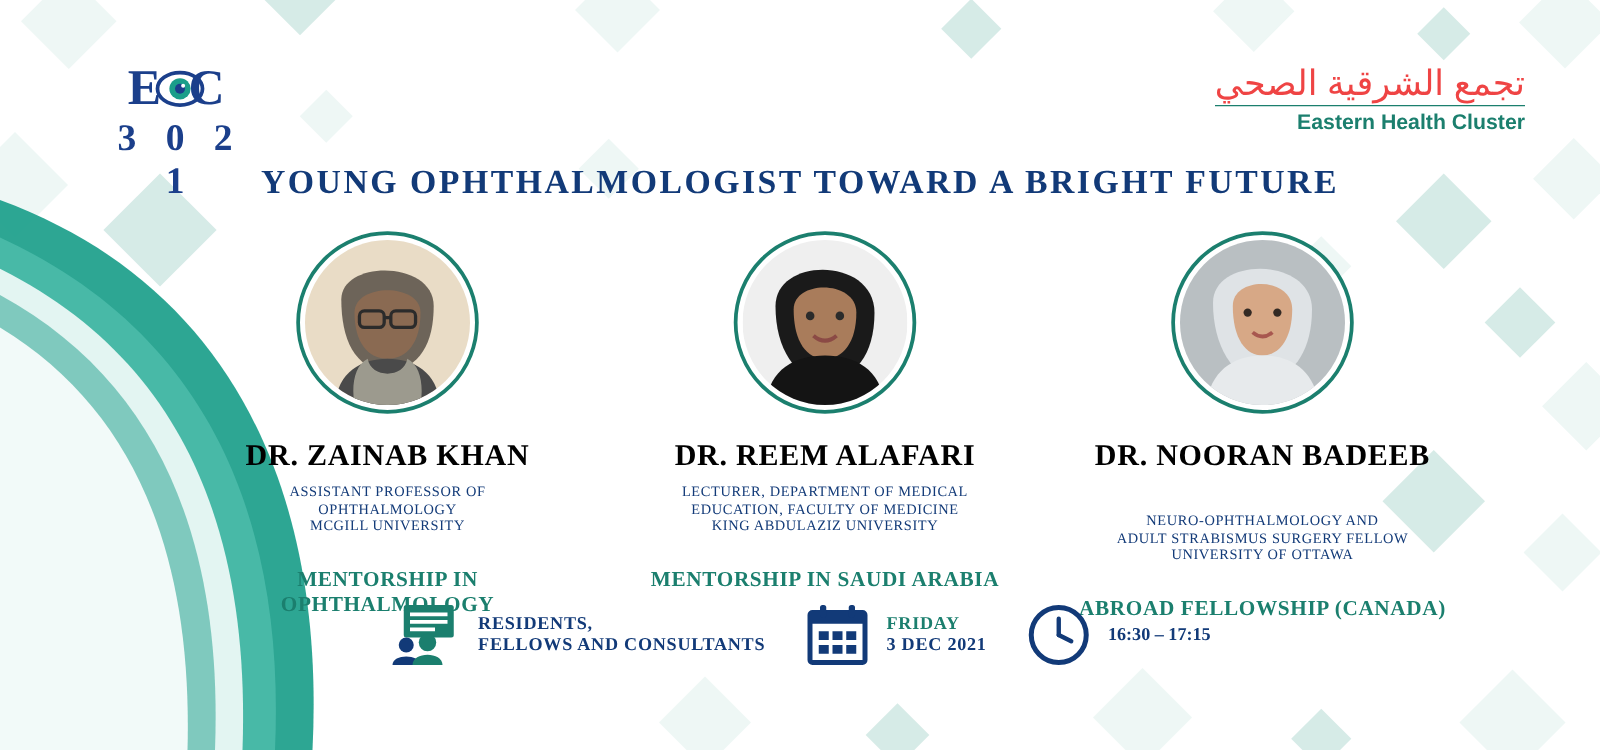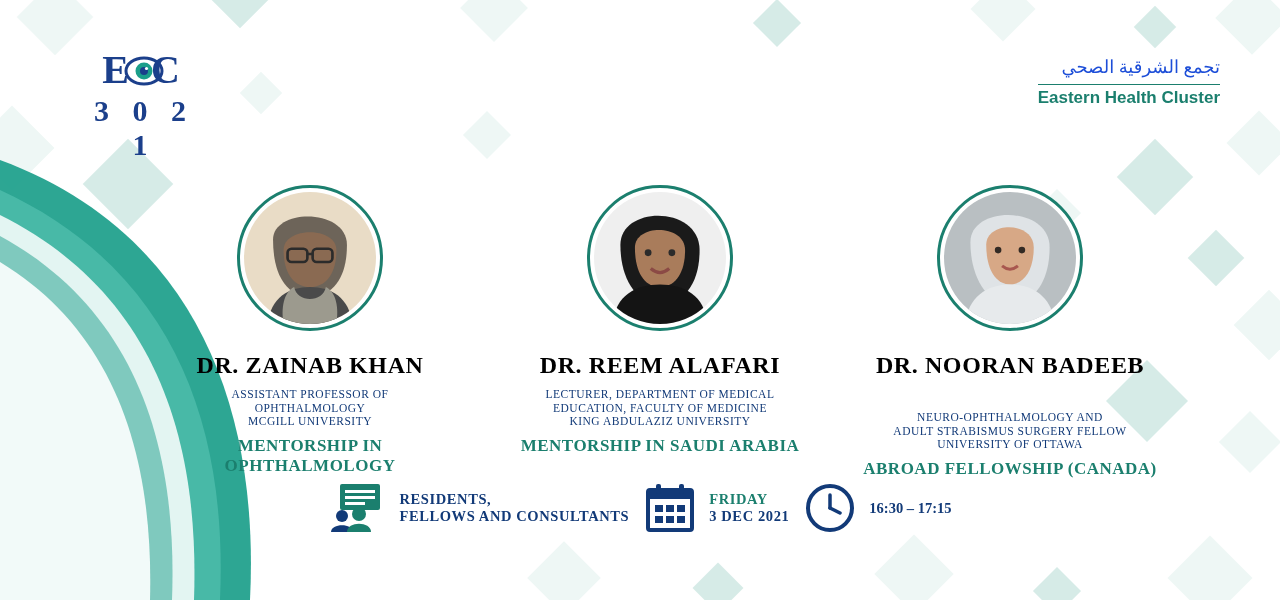--- a/index.html
+++ b/index.html
@@ -58,22 +58,22 @@
   .ehc-hosp-ar {
     font-size: 8px; color: #2e3192; line-height: 10px; margin-top: 1px;
     font-family: "DejaVu Sans", sans-serif;
   }
   .ehc-hosp-en {
     font-size: 6.5px; color: #2e3192; line-height: 8px;
     font-family: "Liberation Sans", sans-serif;
   }
   .ehc-names { text-align: right; }
   .ehc-ar {
-    font-size: 18px; color: #1d4ed8; letter-spacing: 1px;
-    font-family: Liberation Serif, serif; line-height: 30px;
+    font-size: 28px; color: #ef4444; letter-spacing: 1px;
+    font-family: Liberation Sans, sans-serif; line-height: 30px;
     direction: rtl;
   }
   .ehc-rule { height: 1px; background: #1b7f6e; margin: 2px 0 3px; }
   .ehc-en {
     font-size: 17px; color: #1b7f6e; font-weight: bold;
     font-family: "Liberation Sans", sans-serif; line-height: 20px;
   }
 
   
   .title {
@@ -111,29 +111,29 @@
     margin-top: 21px;
     font-size: 24px; font-weight: bold; color: #000000;
     letter-spacing: 0.6px;
   }
   .sp-aff {
     margin-top: 9px;
     font-size: 11.5px; color: #123a78;
     letter-spacing: 0.5px; line-height: 13.5px;
   }
   .sp-topic {
-    margin-top: 7px;
+    margin-top: 25px;
     font-size: 17px; font-weight: bold; color: #1b7f6e;
     letter-spacing: 0.5px;
   }
 
   
   .footer {
     position: absolute; top: 482px; left: 0; width: 1280px;
-    display: flex; justify-content: center; gap: 15px;
+    display: flex; justify-content: center; gap: 32px;
   }
   .finfo { display: flex; align-items: center; gap: 13px; }
   .finfo-label {
     color: #123a78; font-weight: bold; font-size: 14.5px;
     letter-spacing: 0.6px; line-height: 17px;
   }
   .finfo-label.teal { color: #1b7f6e; }
   .finfo-time { color: #123a78; font-weight: bold; font-size: 14.5px; }
 </style>
 </head>
@@ -193,20 +193,21 @@
   </div>
 
   <div class="ehc">
     <div class="ehc-names">
       <div class="ehc-ar">تجمع الشرقية الصحي</div>
       <div class="ehc-rule"></div>
       <div class="ehc-en">Eastern Health Cluster</div>
     </div>
   </div>
 
+  <div class="title">YOUNG OPHTHALMOLOGIST TOWARD A BRIGHT FUTURE</div>
 
   <div class="speakers">
 
     <div class="sp">
       <div class="portrait-ring">
         <div class="portrait">
           <svg viewBox="0 0 100 100" width="100%" height="100%">
             <rect width="100" height="100" fill="#e9dcc6"></rect>
             <path d="M22,36 C22,12 78,12 78,40 C78,62 70,78 50,80 C30,78 22,60 22,36 Z" fill="#6d6459"></path>
             <path d="M30,44 C30,26 70,26 70,44 C70,62 62,72 50,72 C38,72 30,62 30,44 Z" fill="#8a6a52"></path>

